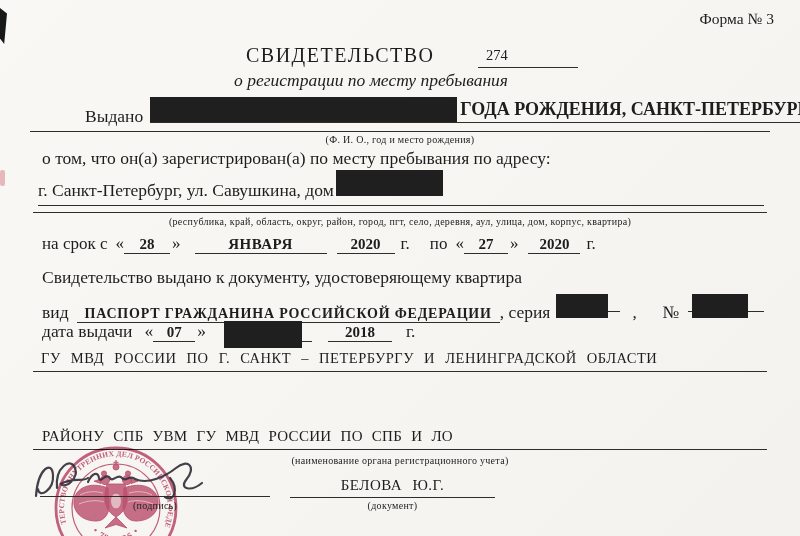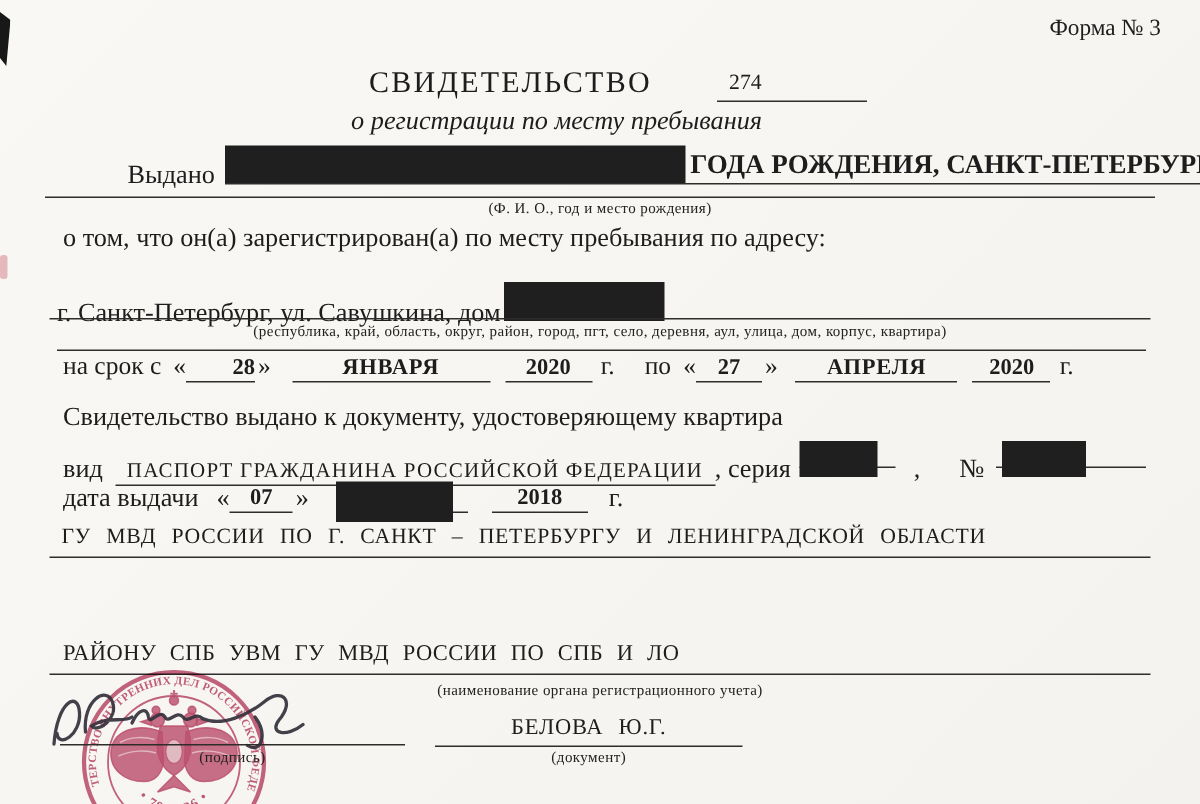--- a/index.html
+++ b/index.html
@@ -40,49 +40,48 @@
     <span style="margin-right:7px;">Выдано</span>
     <span class="u" style="flex:1;display:flex;align-items:center;height:26px;">
       <span class="bar" style="width:307px;height:25px;margin-bottom:0;align-self:center;"></span>
       <span style="font-weight:bold;font-size:18px;margin-left:3px;">ГОДА РОЖДЕНИЯ, САНКТ-ПЕТЕРБУРГ</span>
     </span>
   </div>
   <div class="hline" style="top:131px;left:30px;right:30px;"></div>
   <div class="cap" style="top:134px;left:0;right:0;">(Ф. И. О., год и место рождения)</div>
 
   <div class="abs" style="top:148px;left:42px;font-size:17.5px;">о том, что он(а) зарегистрирован(а) по месту пребывания по адресу:</div>
-  <div class="row u" style="top:188px;left:38px;right:36px;padding-bottom:14px;">
+  <div class="row u" style="top:170px;left:38px;right:36px;padding-bottom:4px;">
     <span>г. Санкт-Петербург, ул. Савушкина, дом</span>
     <span class="bar" style="width:107px;height:26px;margin-left:2px;"></span>
   </div>
   <div class="hline" style="top:212px;left:33px;right:33px;"></div>
   <div class="cap" style="top:216px;left:0;right:0;">(республика, край, область, округ, район, город, пгт, село, деревня, аул, улица, дом, корпус, квартира)</div>
 
   <div class="row" style="top:234px;left:42px;right:30px;font-size:17px;">
     <span>на срок с</span>
     <span style="margin-left:8px;">«</span>
-    <span class="u cell typed" style="width:46px;text-align:right;">28</span>
+    <span class="u cell typed" style="width:46px;">28</span>
     <span style="margin-left:2px;">»</span>
     <span class="u cell typed" style="width:132px;margin-left:14px;letter-spacing:.5px;">ЯНВАРЯ</span>
     <span class="u cell typed" style="width:58px;margin-left:10px;">2020</span>
     <span style="margin-left:6px;">г.</span>
     <span style="margin-left:20px;">по</span>
     <span style="margin-left:8px;">«</span>
     <span class="u cell typed" style="width:44px;">27</span>
     <span style="margin-left:2px;">»</span>
-    <span class="u cell typed" style="width:108px;margin-left:12px;letter-spacing:.5px;">АПРЕЛЯ</span>
     <span class="u cell typed" style="width:52px;margin-left:10px;">2020</span>
     <span style="margin-left:6px;">г.</span>
   </div>
 
   <div class="abs" style="top:267px;left:42px;font-size:17.5px;">Свидетельство выдано к документу, удостоверяющему квартира</div>
 
   <div class="row" style="top:294px;left:42px;right:36px;">
     <span>вид</span>
-    <span class="u cell" style="margin-left:8px;padding:0 8px;font-weight:normal;font-size:14px;letter-spacing:.8px;">ПАСПОРТ ГРАЖДАНИНА РОССИЙСКОЙ ФЕДЕРАЦИИ</span>
+    <span class="u cell" style="margin-left:8px;padding:0 8px;font-weight:bold;font-size:14px;letter-spacing:.8px;">ПАСПОРТ ГРАЖДАНИНА РОССИЙСКОЙ ФЕДЕРАЦИИ</span>
     <span style="margin-left:0;">, серия</span>
     <span class="u" style="width:64px;margin-left:6px;display:flex;">
       <span class="bar" style="width:52px;height:24px;"></span>
     </span>
     <span style="margin-left:12px;">,</span>
     <span style="margin-left:26px;">№</span>
     <span class="u" style="flex:1;margin-left:8px;display:flex;">
       <span class="bar" style="width:56px;height:24px;margin-left:4px;"></span>
     </span>
   </div>

